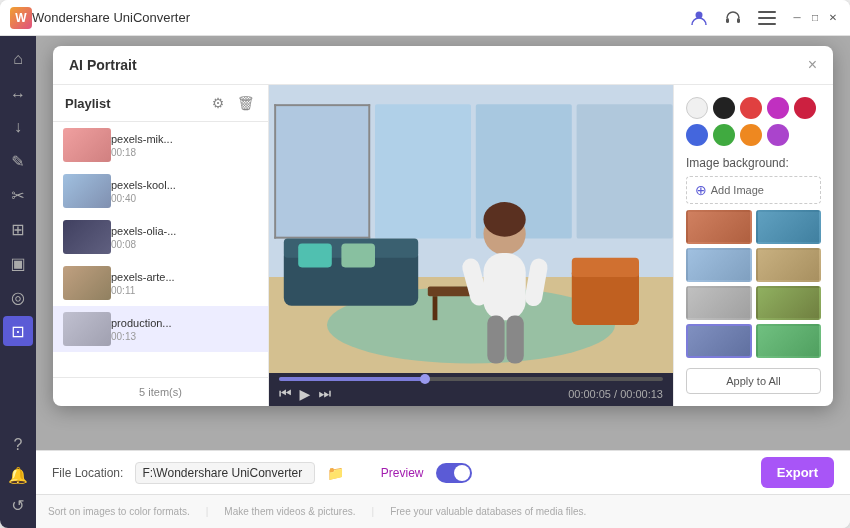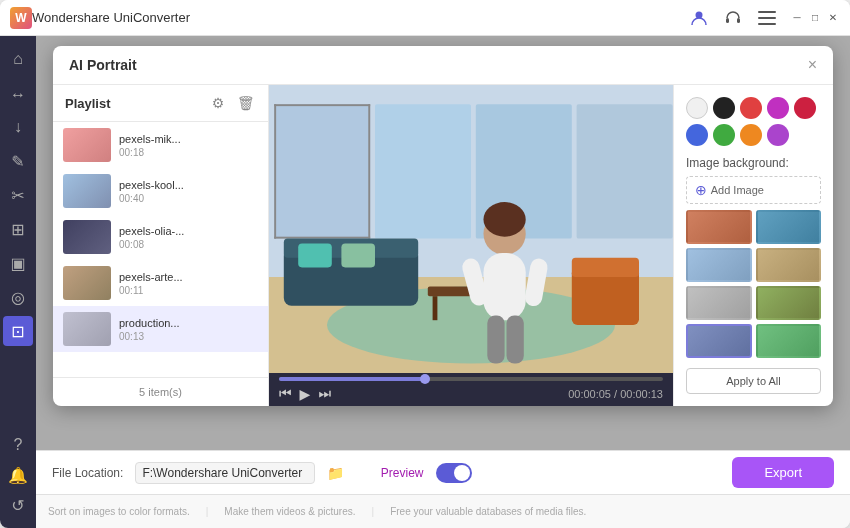--- a/index.html
+++ b/index.html
@@ -37,21 +37,21 @@
     .dialog-body { display: flex; flex: 1; height: 380px; }
 
     
     .playlist-panel { width: 216px; border-right: 1px solid #e8e8e8; display: flex; flex-direction: column; }
     .playlist-header { display: flex; align-items: center; padding: 8px 12px; border-bottom: 1px solid #e8e8e8; }
     .playlist-title { font-size: 13px; font-weight: 600; flex: 1; color: #333; }
     .playlist-actions { display: flex; gap: 8px; }
     .playlist-action-btn { width: 20px; height: 20px; cursor: pointer; color: #888; font-size: 14px; display: flex; align-items: center; justify-content: center; }
 
     .playlist-items { flex: 1; overflow-y: auto; }
-    .playlist-item { display: flex; align-items: center; padding: 6px 10px; cursor: pointer; gap: 8px; }
+    .playlist-item { display: flex; align-items: center; padding: 6px 10px; cursor: pointer; }
     .playlist-item.active { background: #ededff; }
     .playlist-thumb { width: 48px; height: 34px; background: #ccc; border-radius: 3px; flex-shrink: 0; overflow: hidden; object-fit: cover; }
     .playlist-info { flex: 1; min-width: 0; }
     .playlist-name { font-size: 11px; color: #333; white-space: nowrap; overflow: hidden; text-overflow: ellipsis; }
     .playlist-duration { font-size: 10px; color: #999; margin-top: 2px; }
 
     .playlist-footer { padding: 8px 12px; border-top: 1px solid #e8e8e8; font-size: 11px; color: #888; text-align: center; }
 
     
     .video-panel { flex: 1; display: flex; flex-direction: column; background: #1a1a2e; }
@@ -78,21 +78,21 @@
     .apply-all-btn { background: white; border: 1px solid #ccc; border-radius: 4px; padding: 6px 10px; font-size: 11px; color: #555; cursor: pointer; width: 100%; text-align: center; }
 
     
     .bottom-bar { height: 44px; background: #ffffff; border-top: 1px solid #e0e0e0; display: flex; align-items: center; padding: 0 16px; gap: 12px; flex-shrink: 0; }
     .file-location-label { font-size: 12px; color: #555; }
     .file-location-input { font-size: 12px; color: #333; background: #f5f5f5; border: 1px solid #ddd; border-radius: 4px; padding: 3px 6px; width: 180px; }
     .folder-icon { font-size: 14px; color: #888; cursor: pointer; }
     .preview-label { font-size: 12px; color: #a21caf; margin-left: 24px; }
     .toggle { width: 36px; height: 20px; background: #5b5bd6; border-radius: 10px; cursor: pointer; position: relative; display: flex; align-items: center; }
     .toggle-knob { width: 16px; height: 16px; background: white; border-radius: 50%; position: absolute; right: 2px; }
-    .export-btn { margin-left: auto; background: #a855f7; color: white; border: none; border-radius: 6px; padding: 8px 32px; font-size: 13px; cursor: pointer; font-weight: 400; }
+    .export-btn { margin-left: auto; background: #a855f7; color: white; border: none; border-radius: 6px; padding: 8px 16px; font-size: 13px; cursor: pointer; font-weight: 700; }
 
     
     .thumb-1 { background: linear-gradient(135deg, #f0a0a0, #d08080); }
     .thumb-2 { background: linear-gradient(135deg, #a0c0e0, #8090b0); }
     .thumb-3 { background: linear-gradient(135deg, #404060, #606080); }
     .thumb-4 { background: linear-gradient(135deg, #c0a080, #908060); }
     .thumb-5 { background: linear-gradient(135deg, #c0c0d0, #a0a0b0); }
 
     
     .img-1 { background: linear-gradient(135deg, #d08060, #b06040); }

